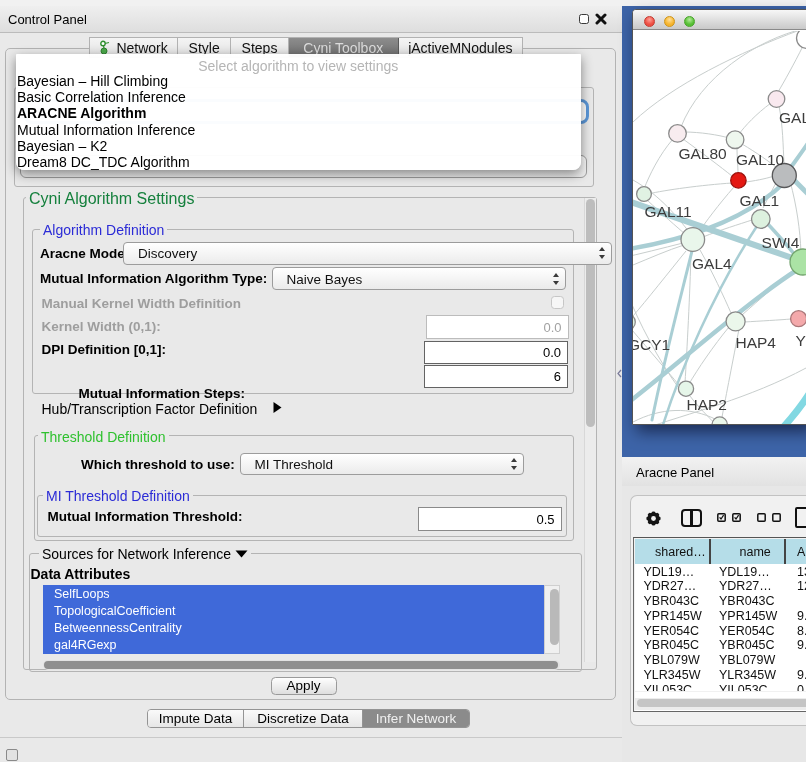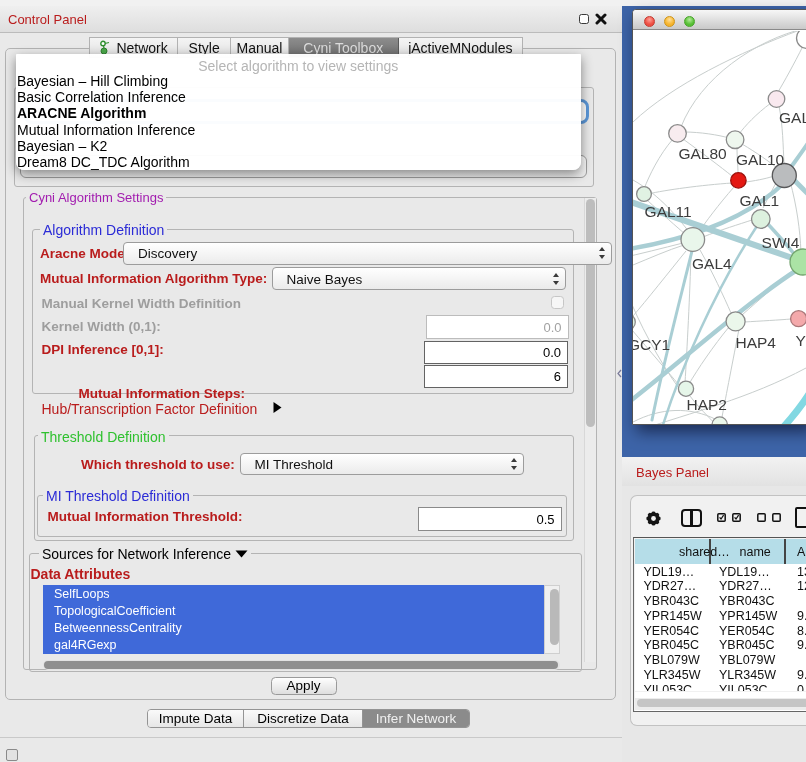--- a/index.html
+++ b/index.html
@@ -1,18 +1,18 @@
 <!DOCTYPE html>
 <html><head>
 <meta charset="utf-8">
 <style>
 * { margin:0; padding:0; box-sizing:border-box; }
 html,body { width:806px; height:762px; background:#e9e9e9; font-family:"Liberation Sans", sans-serif; overflow:hidden; position:relative; }
 .abs { position:absolute; }
-.lbl { position:absolute; font-size:13px; color:#b91c1c; white-space:nowrap; }
+.lbl { position:absolute; font-size:13px; color:#000000; white-space:nowrap; }
 .b { font-weight:bold; } .lbl.b { font-size:13.5px; }
 .gray { color:#9e9e9e; }
 .blue { color:#2b2bd6; }
 .green { color:#2fc12f; }
 .grp { position:absolute; border:1px solid #b4b4b4; border-radius:3px; }
 .gl { position:absolute; background:#e9e9e9; padding:0 3px; font-size:14px; white-space:nowrap; }
 .combo { position:absolute; border:1px solid #9c9c9c; border-radius:4px; background:linear-gradient(#ffffff,#ebebeb); font-size:13.5px; color:#111; }
 .combo .ct { position:absolute; left:14px; top:50%; transform:translateY(-50%); }
 .spin { position:absolute; right:6px; top:50%; transform:translateY(-50%); width:6px; height:12px; }
 .spin:before { content:""; position:absolute; left:0; top:0; border-left:3px solid transparent; border-right:3px solid transparent; border-bottom:4.5px solid #3a3a3a; }
@@ -34,37 +34,37 @@
 <div class="abs" style="left:89px;top:37px;width:434px;height:21px;border:1px solid #b2b2b2;background:linear-gradient(#f4f4f4,#e2e2e2);display:flex;z-index:10;">
   <div class="tabseg" style="width:90px;">
     <svg width="13" height="15" viewBox="0 0 13 15" style="margin-right:4px;">
         <circle cx="4" cy="3.5" r="2.2" fill="#fff" stroke="#2f8f2f" stroke-width="1.4"></circle>
         <circle cx="5" cy="11" r="3" fill="#4aa84a" stroke="#2f7f2f" stroke-width="1"></circle>
         <path d="M4.5 6 L5 8 M6 3.5 L10 2.5" stroke="#2f8f2f" stroke-width="1.2"></path>
       </svg>
     Network
   </div>
   <div class="tabseg" style="width:54px;">Style</div>
-  <div class="tabseg" style="width:59px;">Manual</div>
+  <div class="tabseg" style="width:59px;">Steps</div>
   <div class="tabseg dark" style="width:112px;">Cyni Toolbox</div>
   <div class="tabseg" style="width:126px;border-right:none;">jActiveMNodules</div>
 </div>
 <style>
 .tabseg { height:100%; display:flex; align-items:center; justify-content:center; font-size:14px; color:#111; border-right:1px solid #b2b2b2; }
 .tabseg.dark { background:linear-gradient(#8d8d8d,#6e6e6e); color:#dcdcdc; border-right:1px solid #5a5a5a; }
 </style>
 
 <div class="abs" style="left:5px;top:48px;width:611px;height:652px;border:1px solid #b3b3b3;border-radius:5px;"></div>
 
 <div class="grp" style="left:14px;top:87px;width:580px;height:100px;"></div>
 <div class="abs" style="left:24px;top:99px;width:565px;height:25px;border:3px solid #5b97d8;border-radius:8px;background:#fff;"></div>
 <div class="combo" style="left:20px;top:155px;width:567px;height:23px;border-radius:6px;"></div>
 
 <div class="grp" style="left:23px;top:197px;width:574px;height:473px;"></div>
-<div class="gl" style="left:26px;top:190px;color:#a21caf;font-size:13px;">Cyni Algorithm Settings</div>
+<div class="gl" style="left:26px;top:190px;color:#15803d;font-size:16px;">Cyni Algorithm Settings</div>
 
 <div class="abs" style="left:584px;top:198px;width:12px;height:464px;background:#ececec;border-left:1px solid #d8d8d8;"></div>
 <div class="abs" style="left:585.5px;top:199px;width:9px;height:228px;background:#bdbdbd;border-radius:4.5px;"></div>
 
 <div class="grp" style="left:32px;top:229px;width:542px;height:165px;"></div>
 <div class="gl blue" style="left:40px;top:222px;">Algorithm Definition</div>
 
 <div class="lbl b" style="left:40px;top:245.5px;">Aracne Mode:</div>
 <div class="combo" style="left:123px;top:241.5px;width:489px;height:23px;">
     <span class="ct">Discovery</span>
@@ -78,21 +78,21 @@
   </div>
 
 <div class="lbl b gray" style="left:41.5px;top:295.5px;">Manual Kernel Width Definition</div>
 <div class="abs" style="left:551px;top:296px;width:13px;height:13px;border:1px solid #c6c6c6;border-radius:3.5px;background:#f6f6f6;"></div>
 
 <div class="lbl b gray" style="left:41.5px;top:318.5px;">Kernel Width (0,1):</div>
 <div class="field" style="left:425.5px;top:315px;width:143px;height:24px;border:1px solid #bcbcbc;">
     <span style="color:#a2a2a2;">0.0</span>
   </div>
 
-<div class="lbl b" style="left:41.5px;top:342px;">DPI Inference [0,1]:</div>
+<div class="lbl b" style="left:41.5px;top:342px;">DPI Definition [0,1]:</div>
 <div class="field" style="left:424px;top:341px;width:144px;height:22.5px;border:1px solid #636363;">
     <span>0.0</span>
   </div>
 
 <div class="lbl b" style="left:41.5px;top:386px;padding-left:37px;">Mutual Information Steps:</div>
 <div class="field" style="left:424px;top:365px;width:144px;height:22.5px;border:1px solid #636363;">
     <span>6</span>
   </div>
 
 <div class="lbl" style="left:41.5px;top:400.5px;font-size:14px;">Hub/Transcription Factor Definition</div>
@@ -228,21 +228,21 @@
 <text x="761.6" y="247.5">SWI4</text>
 <text x="692" y="268.5">GAL4</text>
 <text x="628" y="349.5">GCY1</text>
 <text x="735.5" y="347.5">HAP4</text>
 <text x="795.5" y="346">Y</text>
 <text x="686.5" y="409.5">HAP2</text>
 </g>
 </svg>
 
 <div class="abs" style="left:622px;top:456.5px;width:184px;height:29px;background:linear-gradient(#f2f2f2,#e2e2e2);"></div>
-<div class="lbl" style="left:636px;top:465px;">Bayes Panel</div>
+<div class="lbl" style="left:636px;top:465px;">Aracne Panel</div>
 <div class="abs" style="left:622px;top:485.5px;width:184px;height:276.5px;background:#e7e7e7;"></div>
 <div class="abs" style="left:630px;top:494.5px;width:180px;height:231px;background:#f1f1f1;border:1px solid #c2c2c2;border-radius:7px 0 0 7px;border-right:none;"></div>
 
 <svg class="abs" style="left:644px;top:509px;" width="19" height="19" viewBox="0 0 19 19">
 <g fill="#151515">
       <circle cx="9.5" cy="9.5" r="6.2"></circle>
 <g stroke="#151515" stroke-width="3.1">
 <path d="M9.5 1.2 L9.5 17.8"></path>
         <path d="M1.2 9.5 L17.8 9.5"></path>
 <path d="M3.6 3.6 L15.4 15.4"></path>
@@ -266,21 +266,21 @@
       <rect x="0.8" y="0.8" width="7.4" height="7.4" rx="1"></rect>
       <rect x="15.8" y="0.8" width="7.4" height="7.4" rx="1"></rect>
     </g>
   </svg>
 <div class="abs" style="left:795px;top:507px;width:14px;height:21px;border:2.4px solid #111;border-radius:2px;background:#f1f1f1;"></div>
 
 <div class="abs" style="left:633px;top:537px;width:173px;height:175px;border-left:1.5px solid #666;border-top:1.5px solid #555;border-bottom:1.5px solid #666;"></div>
 <div class="abs" style="left:634.5px;top:538.5px;width:171.5px;height:25px;background:#b5dde8;"></div>
 <div class="abs" style="left:708.5px;top:538.5px;width:2px;height:25px;background:#444;"></div>
 <div class="abs" style="left:784px;top:538.5px;width:2px;height:25px;background:#444;"></div>
-<div class="abs" style="left:655px;top:545px;font-size:12.5px;color:#111;margin-left:24px;">shared…</div>
+<div class="abs" style="left:655px;top:545px;font-size:12.5px;color:#111;">shared…</div>
 <div class="abs" style="left:739.5px;top:545px;font-size:12.5px;color:#111;">name</div>
 <div class="abs" style="left:797px;top:545px;font-size:12.5px;color:#111;">A</div>
 <div class="abs" style="left:634.5px;top:563.5px;width:171.5px;height:127px;background:#fff;overflow:hidden;">
   <div class="trow">
       <span class="c1">YDL19…</span>
       <span class="c2">YDL19…</span>
       <span class="c3">13</span>
     </div>
   <div class="trow">
       <span class="c1">YDR27…</span>

